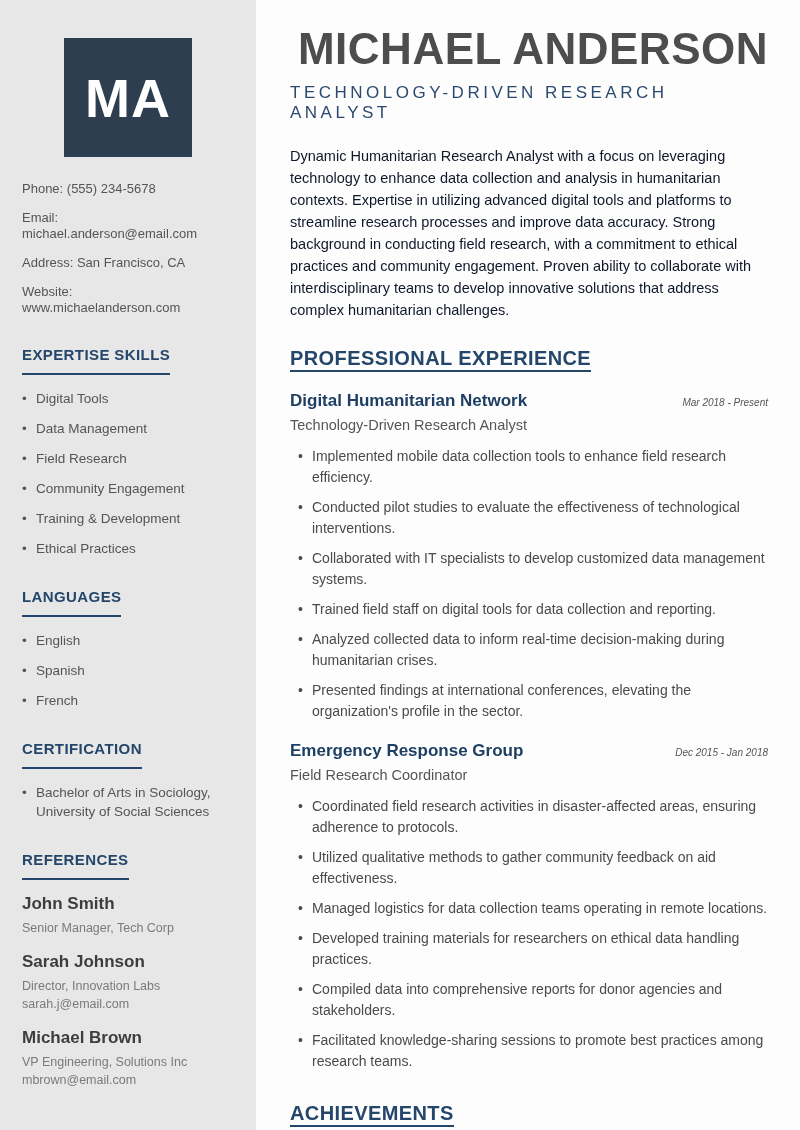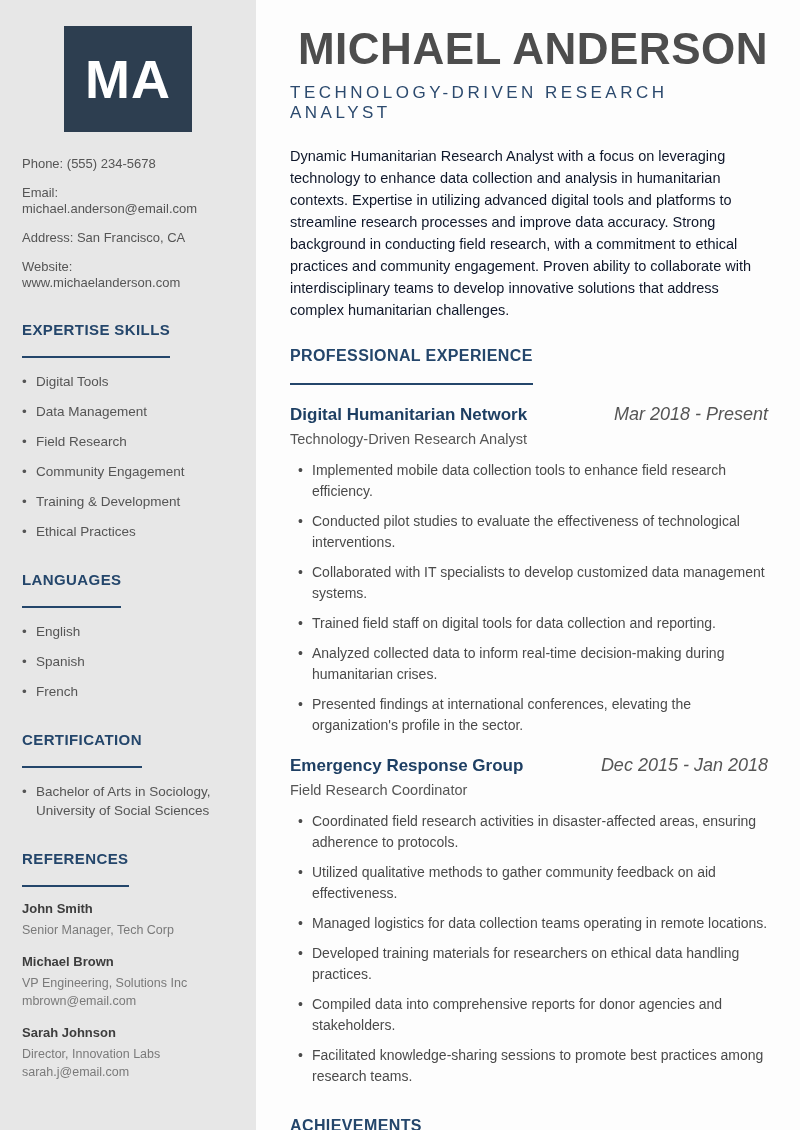--- a/index.html
+++ b/index.html
@@ -8,47 +8,47 @@
     --name-gray:#4d4d4d; --body-gray:#4a4a4a; --muted-gray:#555555;
     --ref-muted:#7a7a7a; --main-bg:#fdfdfd;
   }
   *{margin:0;padding:0;box-sizing:border-box;}
   html,body{background:#fff;}
   body{width:800px;height:1130px;font-family:"Liberation Sans",sans-serif;overflow:hidden;}
   .page{display:flex;width:800px;min-height:1130px;}
 
   
   .sidebar{flex:0 0 256px;width:256px;background:var(--sidebar-bg);padding:26px 22px 20px;}
-  .monogram{width:128px;height:106px;margin:0 auto;background:var(--monogram-bg);
+  .monogram{width:128px;height:119px;margin:12px auto;background:var(--monogram-bg);
     color:var(--monogram-fg);display:flex;align-items:center;justify-content:center;
     font-size:54px;font-weight:bold;letter-spacing:1px;}
   .contact{margin-top:24px;}
   .contact-line{font-size:13px;color:var(--muted-gray);margin-bottom:13px;line-height:16px;}
   .side-section{margin-top:30px;}
   .side-heading{display:inline-block;font-size:15px;font-weight:bold;color:var(--heading-navy);
-    letter-spacing:.4px;border-bottom:2px solid var(--heading-navy);padding-bottom:18px;margin-bottom:14px;}
+    letter-spacing:.4px;border-bottom:2px solid var(--heading-navy);padding-bottom:10px;margin-bottom:14px;}
   .side-list .li{display:flex;font-size:13.5px;color:var(--muted-gray);line-height:19px;margin-bottom:11px;}
   .blt{flex:0 0 14px;width:14px;color:var(--muted-gray);}
   .li .txt{flex:1;}
   .ref{margin-bottom:15px;}
-  .ref-name{font-size:13px;font-weight:bold;color:#3d3d3d;margin-bottom:5px;}
+  .ref-name{font-size:17px;font-weight:bold;color:#3d3d3d;margin-bottom:5px;}
   .ref-role,.ref-email{font-size:12.5px;color:var(--ref-muted);line-height:18px;}
 
   
   .main{flex:1;background:var(--main-bg);padding:26px 32px 20px 34px;}
   .name{font-size:44px;font-weight:bold;color:var(--name-gray);letter-spacing:.5px;line-height:1.05;text-align:right;}
   .headline{margin-top:11px;font-size:17px;color:var(--subtitle-navy);letter-spacing:3.5px;}
   .summary{margin-top:22px;font-size:14.5px;line-height:22px;color:#0f172a;}
-  .main-heading{display:inline-block;font-size:16px;font-weight:bold;color:var(--heading-navy);
-    letter-spacing:.4px;border-bottom:2px solid var(--heading-navy);padding-bottom:18px;}
+  .main-heading{display:inline-block;font-size:20px;font-weight:bold;color:var(--heading-navy);
+    letter-spacing:.4px;border-bottom:2px solid var(--heading-navy);padding-bottom:0;}
   .section{margin-top:26px;}
   .job{margin-top:19px;}
   .job-head{display:flex;justify-content:space-between;align-items:baseline;}
   .company{font-size:17px;font-weight:bold;color:var(--company-navy);}
-  .dates{font-size:18px;font-style:italic;color:var(--muted-gray);white-space:nowrap;}
+  .dates{font-size:10px;font-style:italic;color:var(--muted-gray);white-space:nowrap;}
   .role{margin-top:6px;font-size:14.5px;color:var(--muted-gray);}
   .job-bullets{margin-top:13px;}
   .job-bullets .li{display:flex;font-size:14px;line-height:21px;color:var(--body-gray);margin-bottom:9px;}
   .job-bullets .blt{flex:0 0 14px;width:14px;margin-left:8px;color:var(--body-gray);}
   .ach-bullets{margin-top:14px;}
   .ach-bullets .li{display:flex;font-size:13.5px;line-height:20px;color:var(--body-gray);margin-bottom:9px;}
   .ach-bullets .blt{flex:0 0 13px;width:13px;margin-left:8px;font-size:12px;color:var(--body-gray);}
 </style>
 </head>
 <body>
@@ -126,28 +126,28 @@
       </div>
     </div>
 
     <div class="side-section">
       <div class="side-heading">REFERENCES</div>
       <div class="ref">
         <div class="ref-name">John Smith</div>
         <div class="ref-role">Senior Manager, Tech Corp</div>
       </div>
       <div class="ref">
+        <div class="ref-name">Sarah Johnson</div>
+        <div class="ref-role">Director, Innovation Labs</div>
+        <div class="ref-email">sarah.j@email.com</div>
+      </div>
+      <div class="ref">
         <div class="ref-name">Michael Brown</div>
         <div class="ref-role">VP Engineering, Solutions Inc</div>
         <div class="ref-email">mbrown@email.com</div>
-      </div>
-      <div class="ref">
-        <div class="ref-name">Sarah Johnson</div>
-        <div class="ref-role">Director, Innovation Labs</div>
-        <div class="ref-email">sarah.j@email.com</div>
       </div>
     </div>
 
   </aside>
 
   <main class="main">
 
     <h1 class="name">MICHAEL ANDERSON</h1>
     <div class="headline">TECHNOLOGY-DRIVEN RESEARCH ANALYST</div>
 

